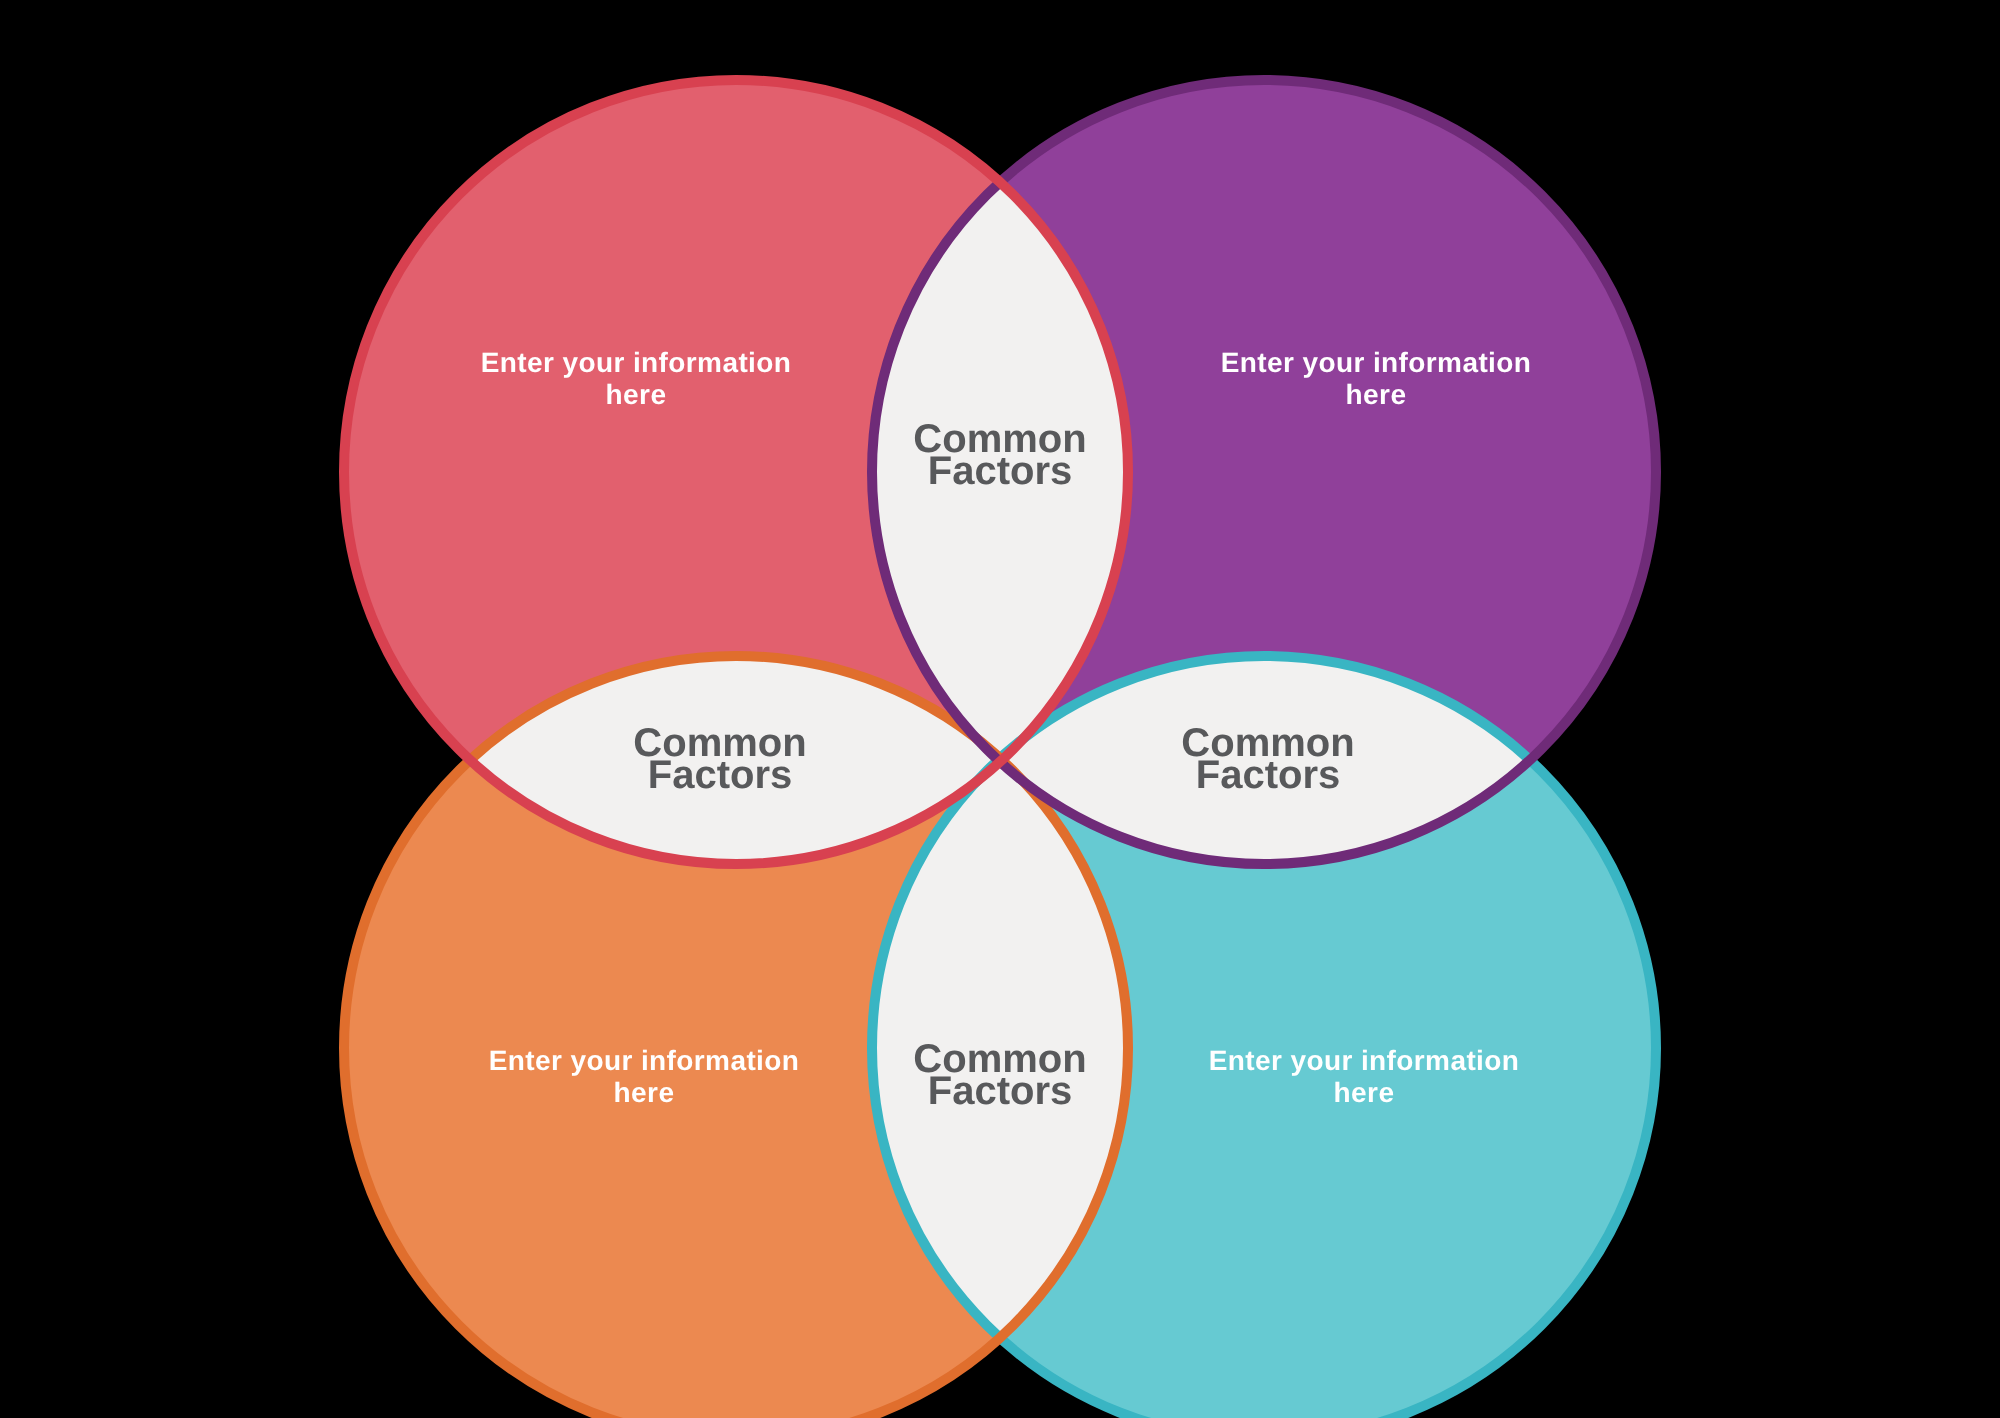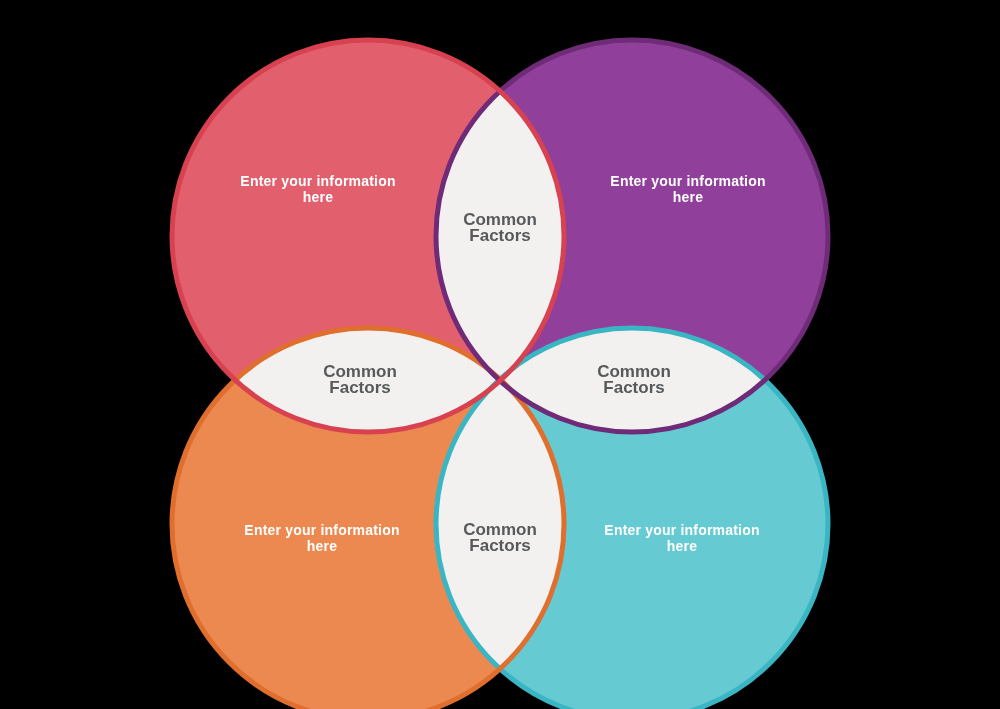--- a/index.html
+++ b/index.html
@@ -15,21 +15,21 @@
   .stage svg { position: absolute; left: 0; top: 0; display: block; }
   .label {
     position: absolute;
     transform: translate(-50%, -50%);
     text-align: center;
     font-weight: bold;
     pointer-events: auto;
   }
   .label span { display: block; white-space: nowrap; }
   .circle-label { font-size: 14px; line-height: 16px; letter-spacing: 0.2px; }
-  .lens-label { font-size: 17px; line-height: 16px; }
+  .lens-label { font-size: 20px; line-height: 16px; }
 </style>
 </head>
 <body style="background: rgb(0, 0, 0);">
 
 <div class="stage">
 
   <svg width="1000" height="709" viewBox="0 0 1000 709">
     <defs>
       <clipPath id="clip-tl">
         <circle cx="368" cy="208" r="196"></circle>

